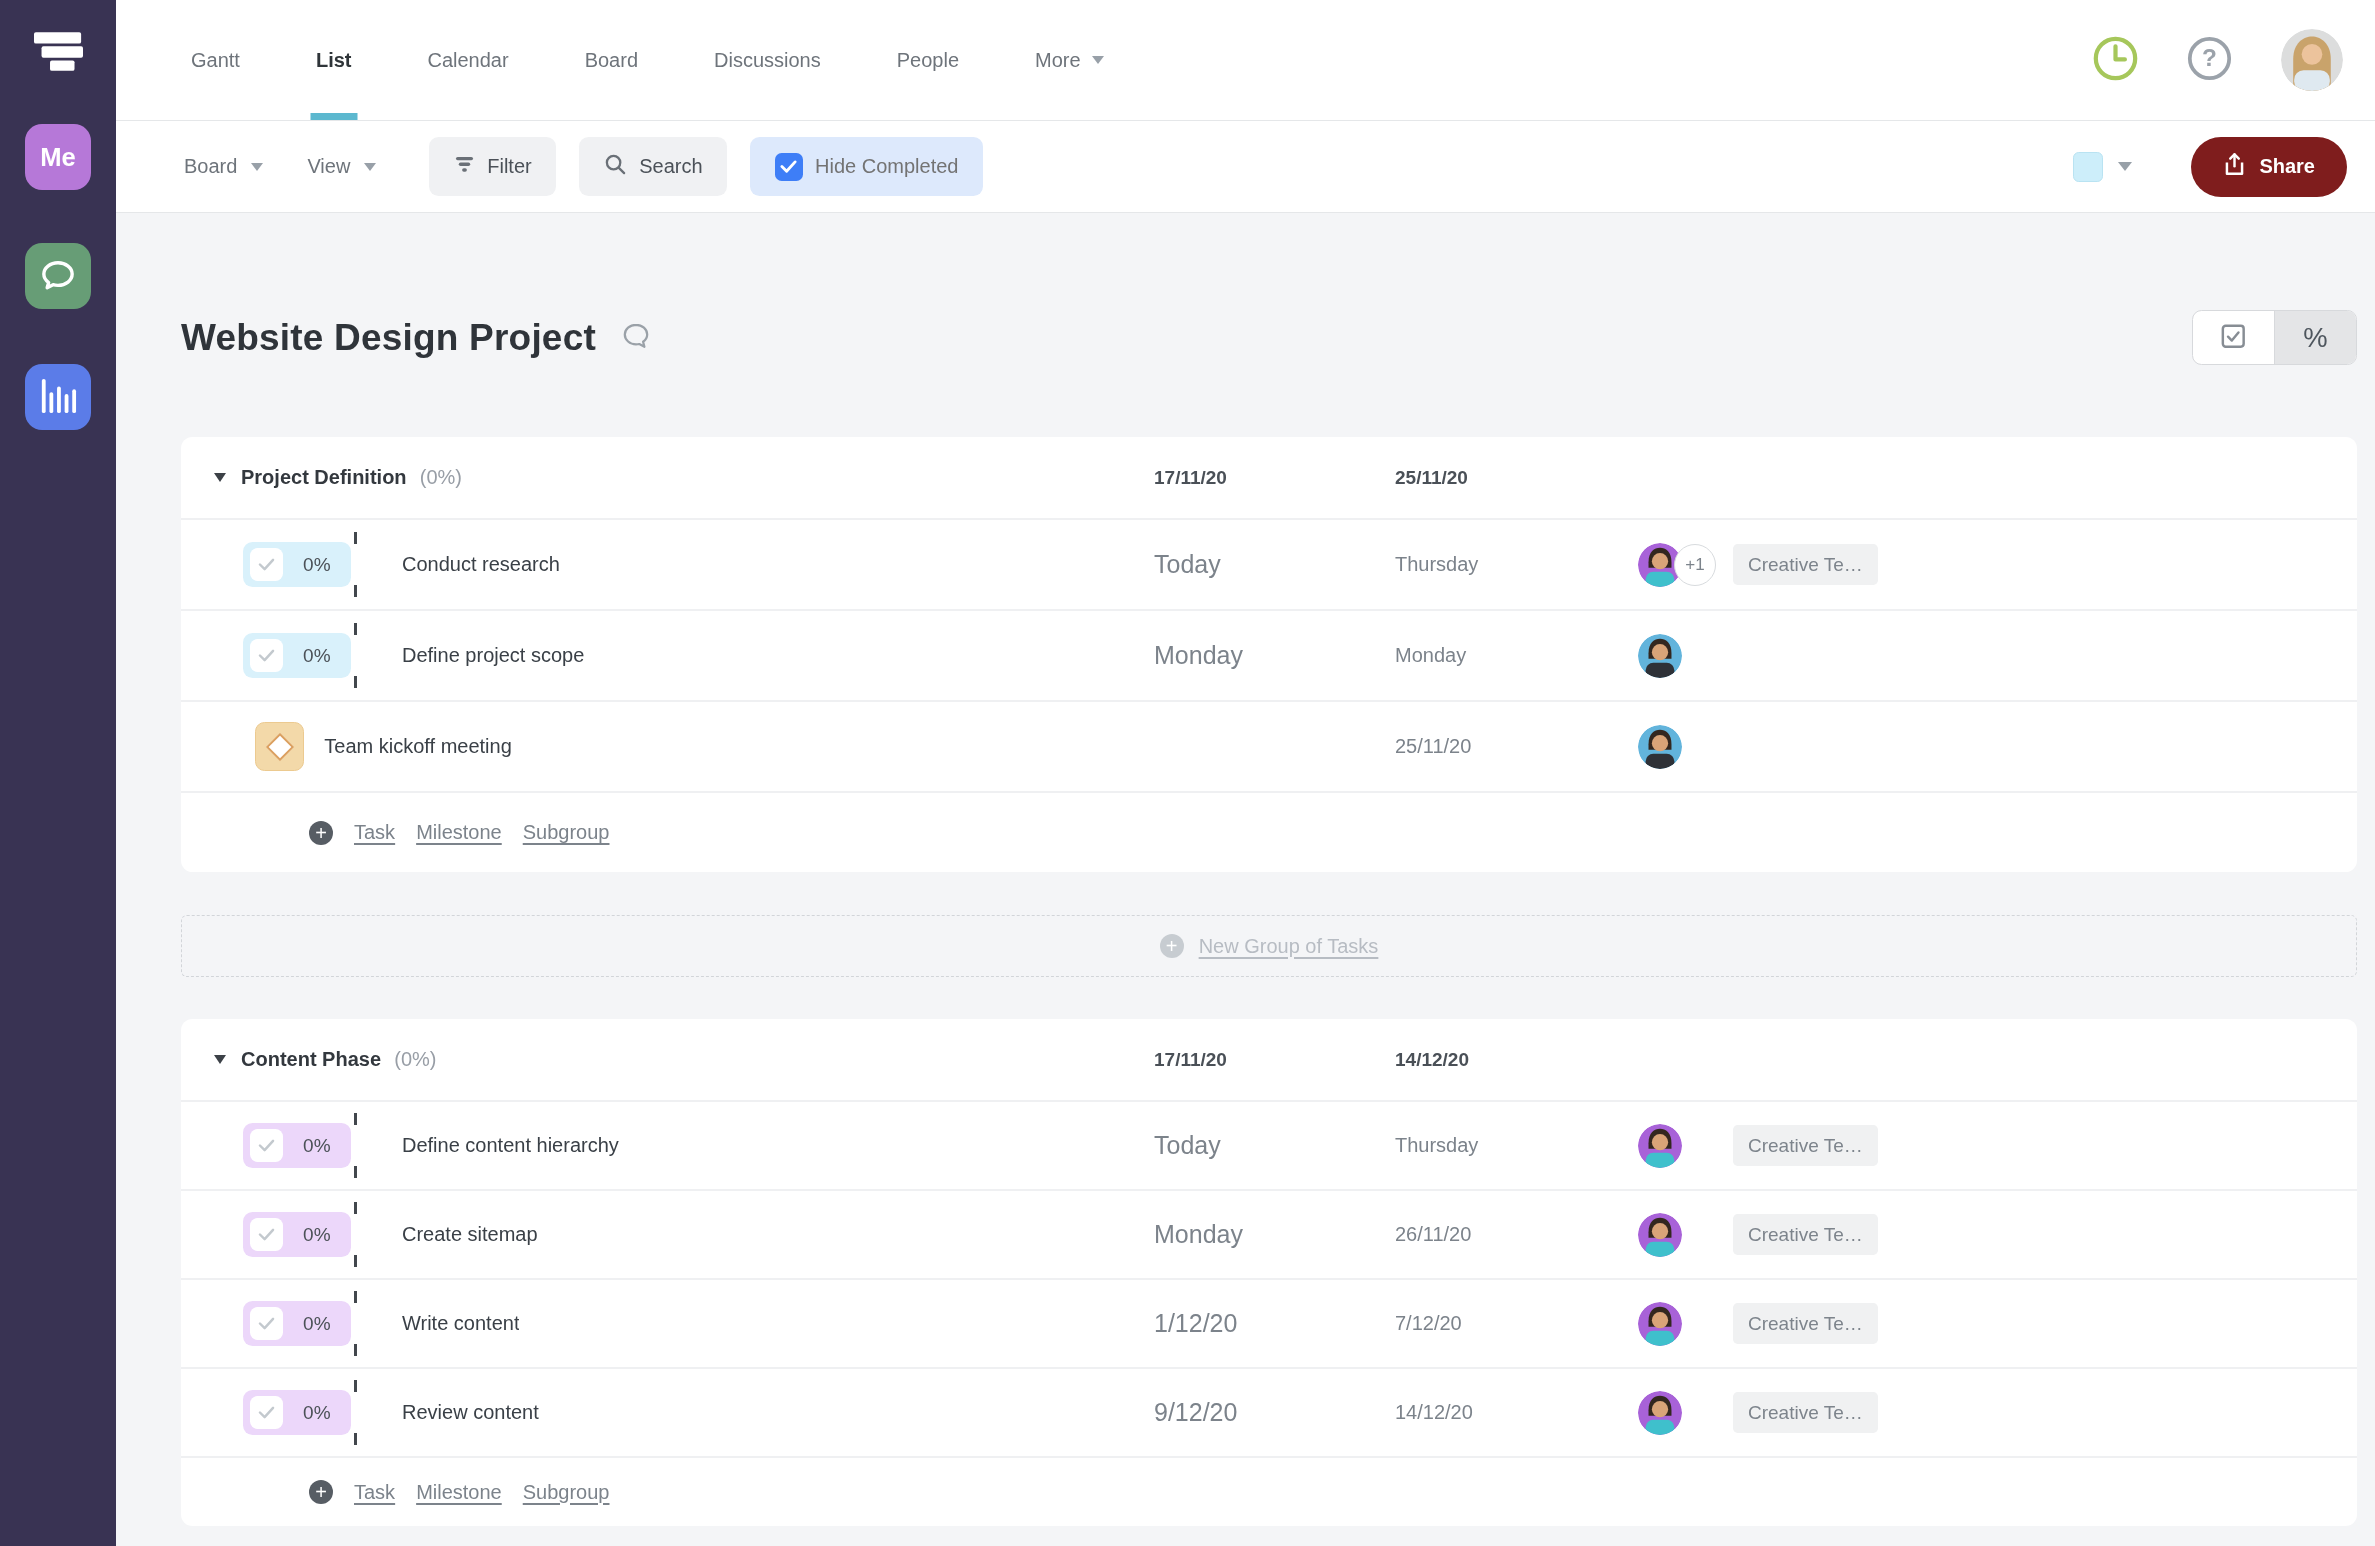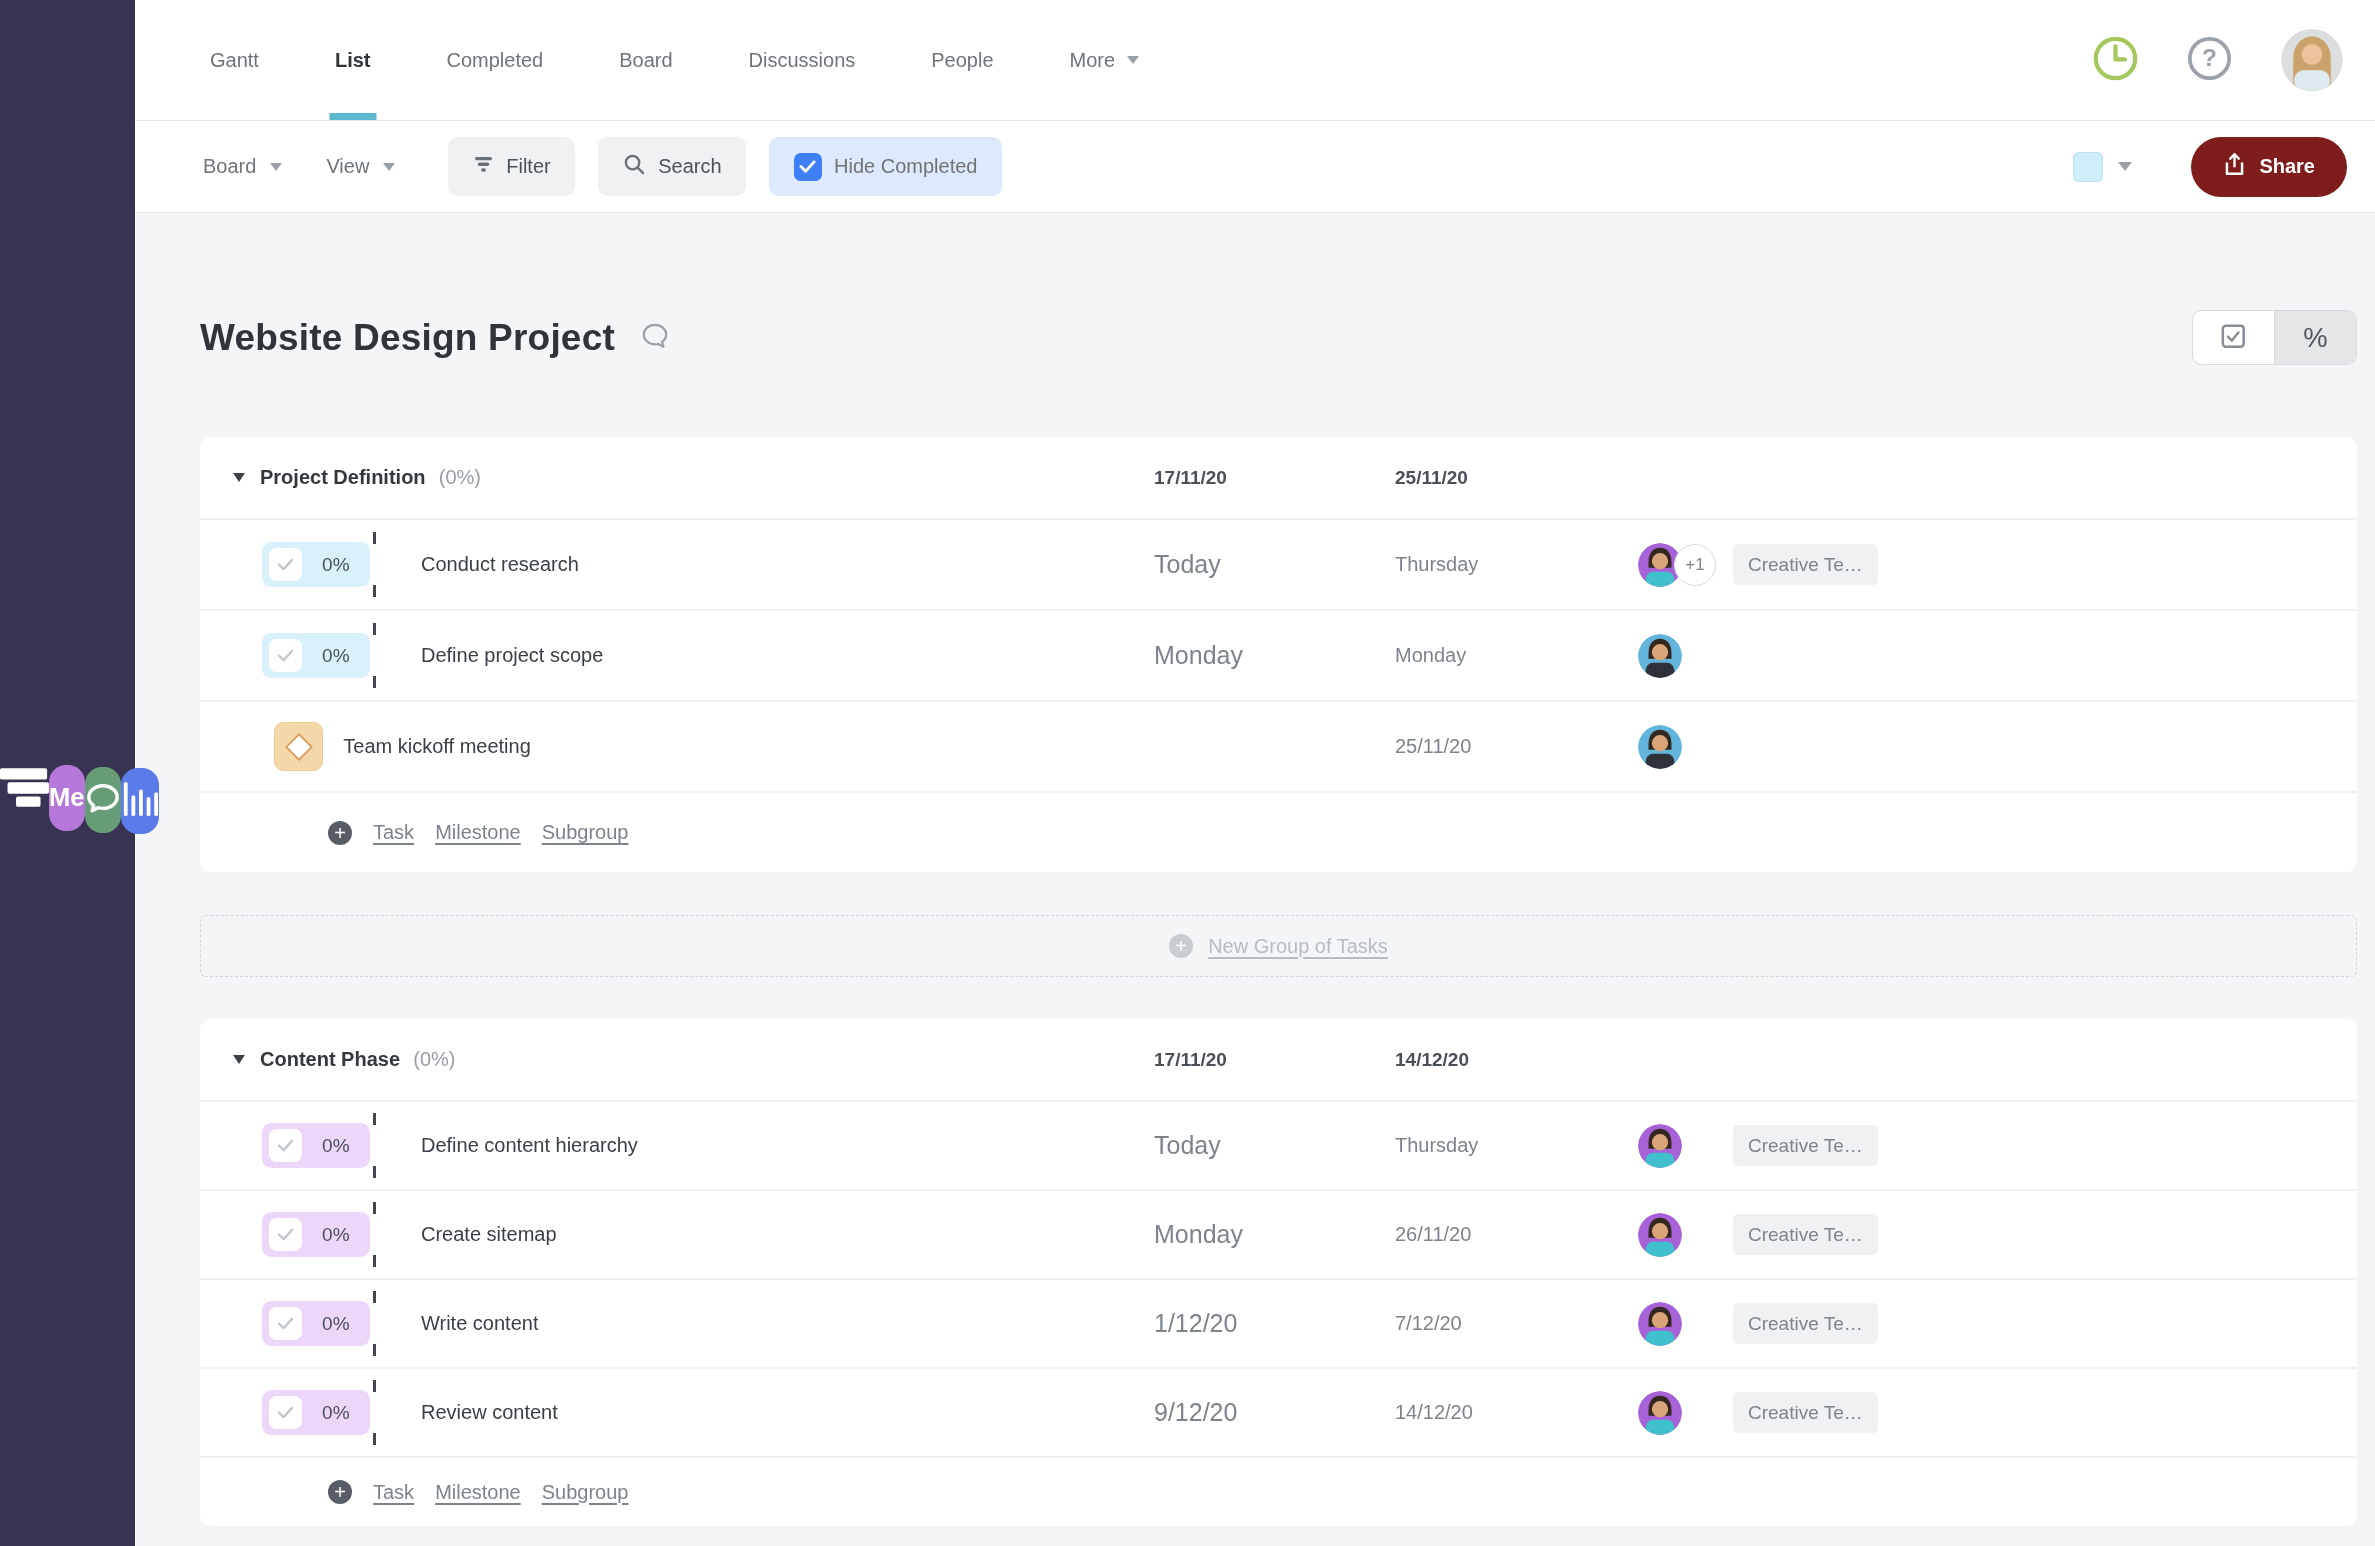--- a/index.html
+++ b/index.html
@@ -1,21 +1,21 @@
 <!DOCTYPE html>
 <html style="font-size:15px"><head>
 <meta charset="utf-8">
 <style>
   html,body{margin:0;padding:0;}
   body{width:2375px;height:1546px;overflow:hidden;background:#f4f5f7;
        font-family:"Liberation Sans", sans-serif;-webkit-font-smoothing:antialiased;}
   .app{display:flex;width:2375px;height:1546px;}
 
   
-  .sidebar{width:135px;flex-shrink:0;background:#393353;display:flex;flex-direction:row;align-items:center;}
+  .sidebar{width:116px;flex-shrink:0;background:#393353;display:flex;flex-direction:column;align-items:center;}
   .logo{margin-top:32px;}
   .side-tile{width:66px;height:66px;border-radius:17px;display:flex;align-items:center;justify-content:center;cursor:pointer;}
   .tile-me{background:#b678d8;margin-top:49px;color:#fff;font-size:25.6px;font-weight:bold;}
   .tile-chat{background:#679d76;margin-top:53px;}
   .tile-chart{background:#5b7ce8;margin-top:55px;}
 
   
   .main{flex:1;display:flex;flex-direction:column;min-width:0;}
 
   .topbar{height:121px;box-sizing:border-box;background:#fff;border-bottom:0.9px solid #e5e7e9;
@@ -148,21 +148,21 @@
 
     <header class="topbar">
       <div class="nav-tabs">
         <div class="nav-tab">
             <span>Gantt</span>
           </div>
         <div class="nav-tab active">
             <span>List</span>
           </div>
         <div class="nav-tab">
-            <span>Completed</span>
+            <span>Calendar</span>
           </div>
         <div class="nav-tab">
             <span>Board</span>
           </div>
         <div class="nav-tab">
             <span>Discussions</span>
           </div>
         <div class="nav-tab">
             <span>People</span>
           </div>

